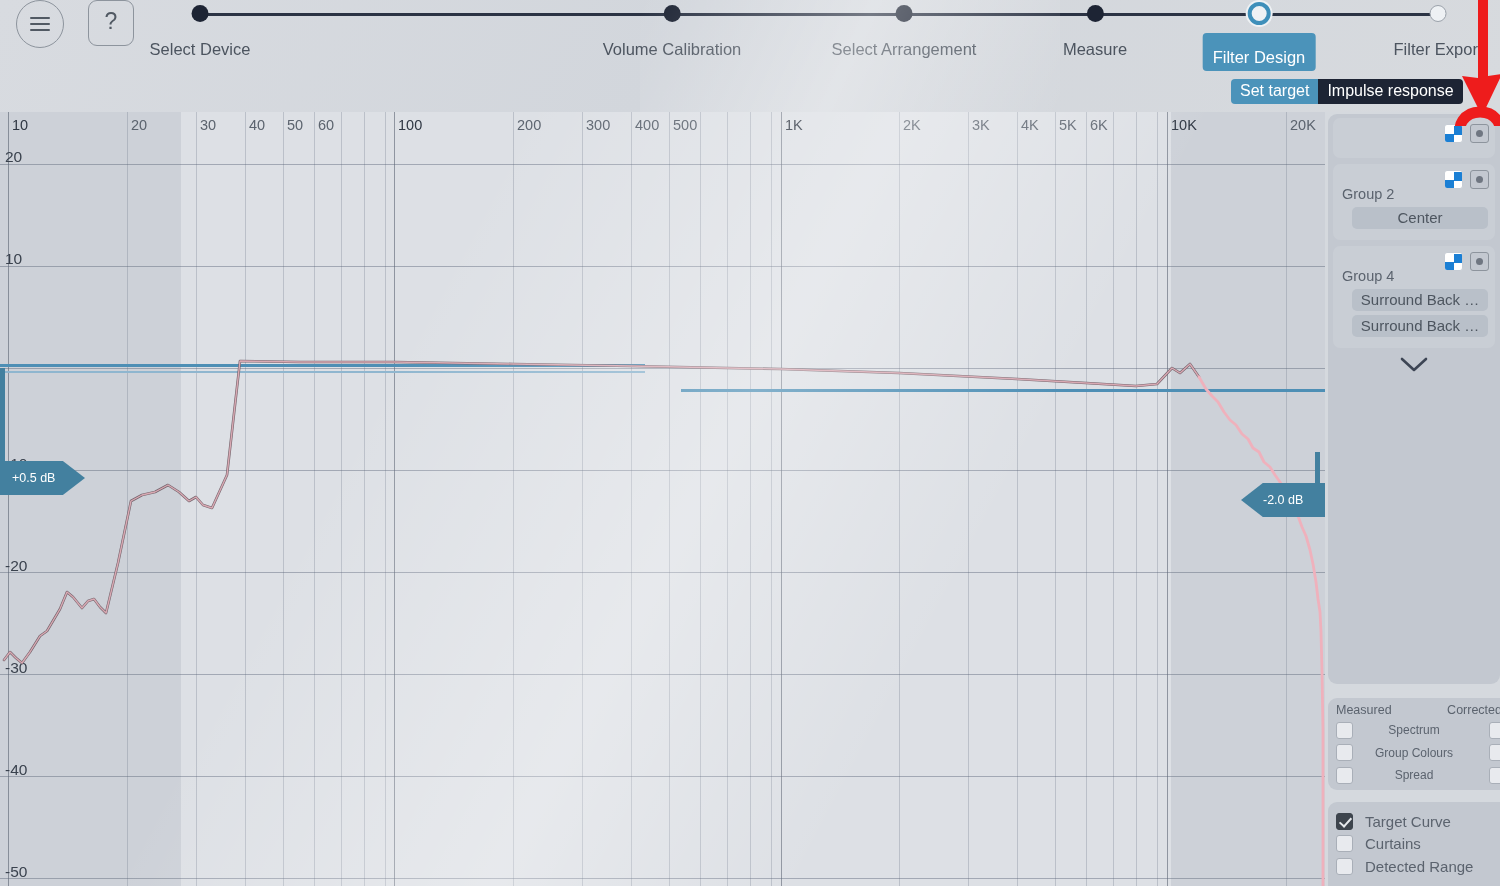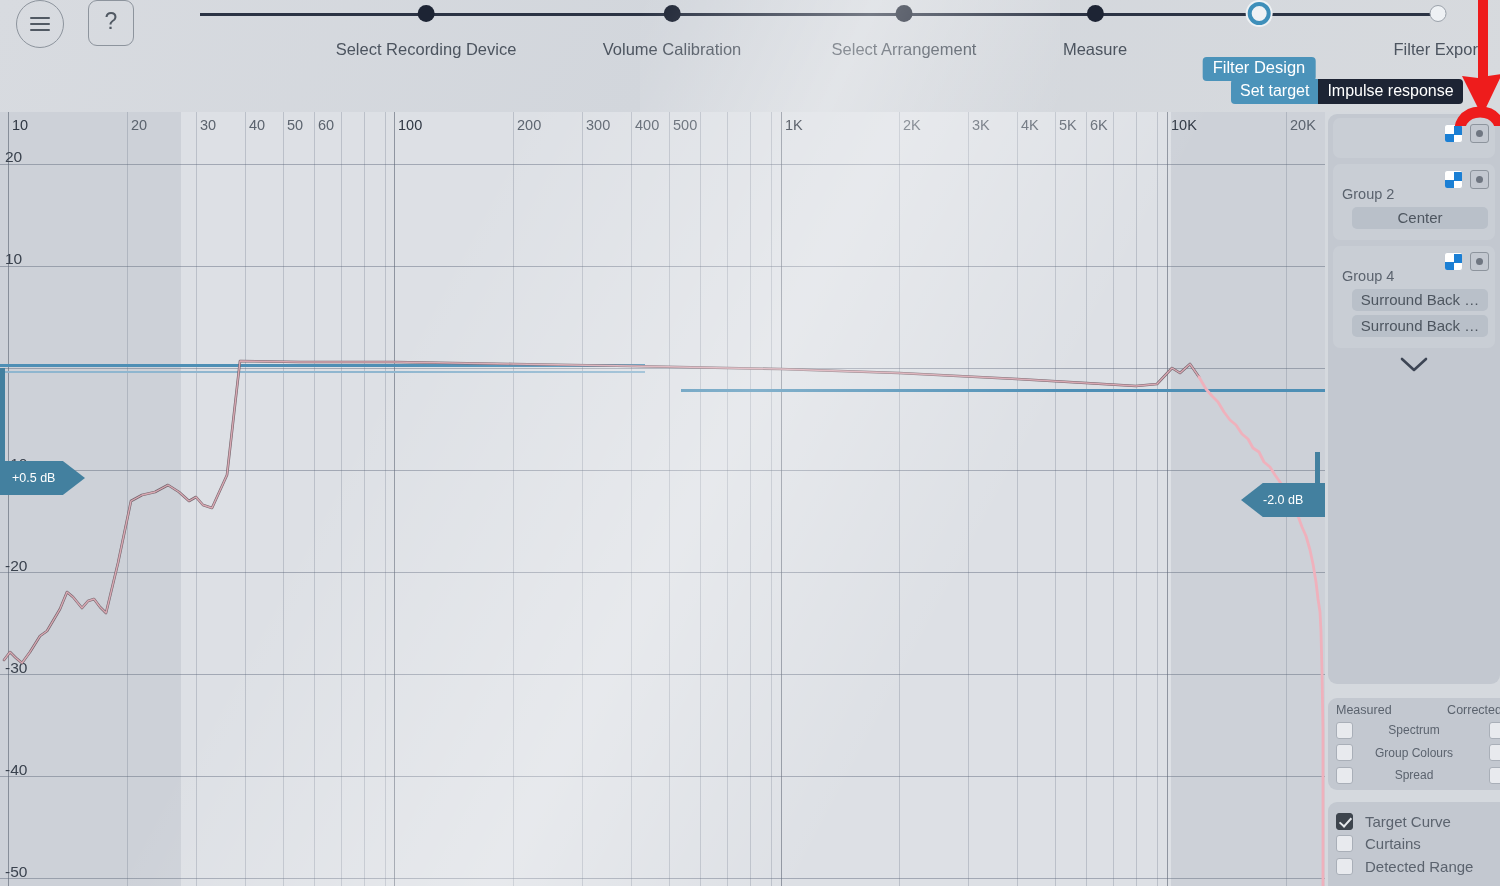--- a/index.html
+++ b/index.html
@@ -47,22 +47,22 @@
     width: 23px; height: 23px; background:#eef1f4; border: 4px solid #3e8fba;
     box-shadow: 0 0 0 2px #eef1f4; margin-top: 2px;
   }
   .step.future .dot {
     width: 17px; height: 17px; background:#eef1f4; border: 1.5px solid #9aa1aa;
   }
   .step .lbl {
     margin-top: 18px; font-size: 16.5px; color:#4c545f; white-space: nowrap;
   }
   .step.current .lbl {
-    background:#4b93ba; color:#ffffff; padding: 1px 10px 4px; border-radius: 4px;
-    display:inline-block; margin-top: 32px;
+    background:#4b93ba; color:#ffffff; padding: 15px 10px 4px; border-radius: 4px;
+    display:inline-block; margin-top: 8px;
   }
   #substeps {
     position:absolute; top: 79px; left: 1231px; display:flex; height: 25px;
     border-radius: 4px; overflow:hidden;
   }
   #substeps > div { font-size: 16px; padding: 2px 9px 3px; line-height: 20px; white-space:nowrap; cursor:pointer;}
   #sub-settarget { background:#4b93ba; color:#fff; }
   #sub-impulse { background:#1d2434; color:#ffffff; }
   #substeps:before{
     content:""; position:absolute; left:41px; top:-13px; width:5px; height:14px; background:#4b93ba;
@@ -188,23 +188,23 @@
           <i></i>
         </span>
     </div>
     <div class="round-btn" id="help-btn">
       <span>?</span>
     </div>
 
     <div id="stepper">
       <div id="step-line"></div>
 
-      <div class="step" style="left:426px">
-        <div class="dot"></div>
-        <div class="lbl">Select Recording Device</div>
+      <div class="step" style="left:200px">
+        <div class="dot"></div>
+        <div class="lbl">Select Device</div>
       </div>
       <div class="step" style="left:672px">
         <div class="dot"></div>
         <div class="lbl">Volume Calibration</div>
       </div>
       <div class="step" style="left:904px">
         <div class="dot"></div>
         <div class="lbl">Select Arrangement</div>
       </div>
       <div class="step" style="left:1095px">

